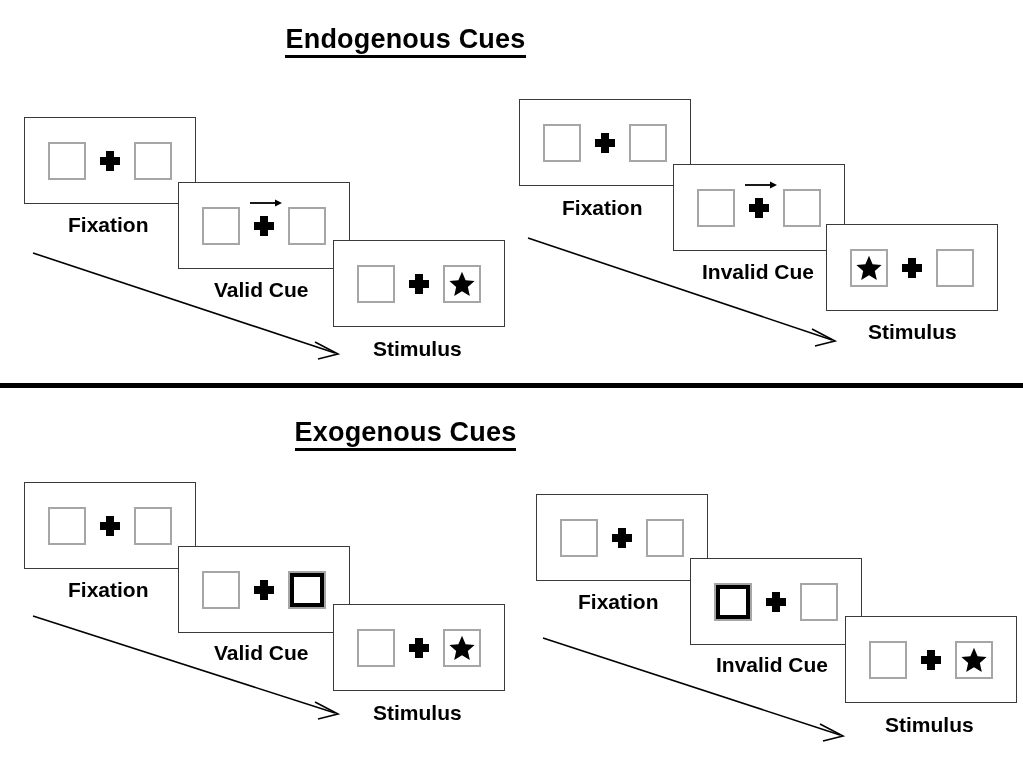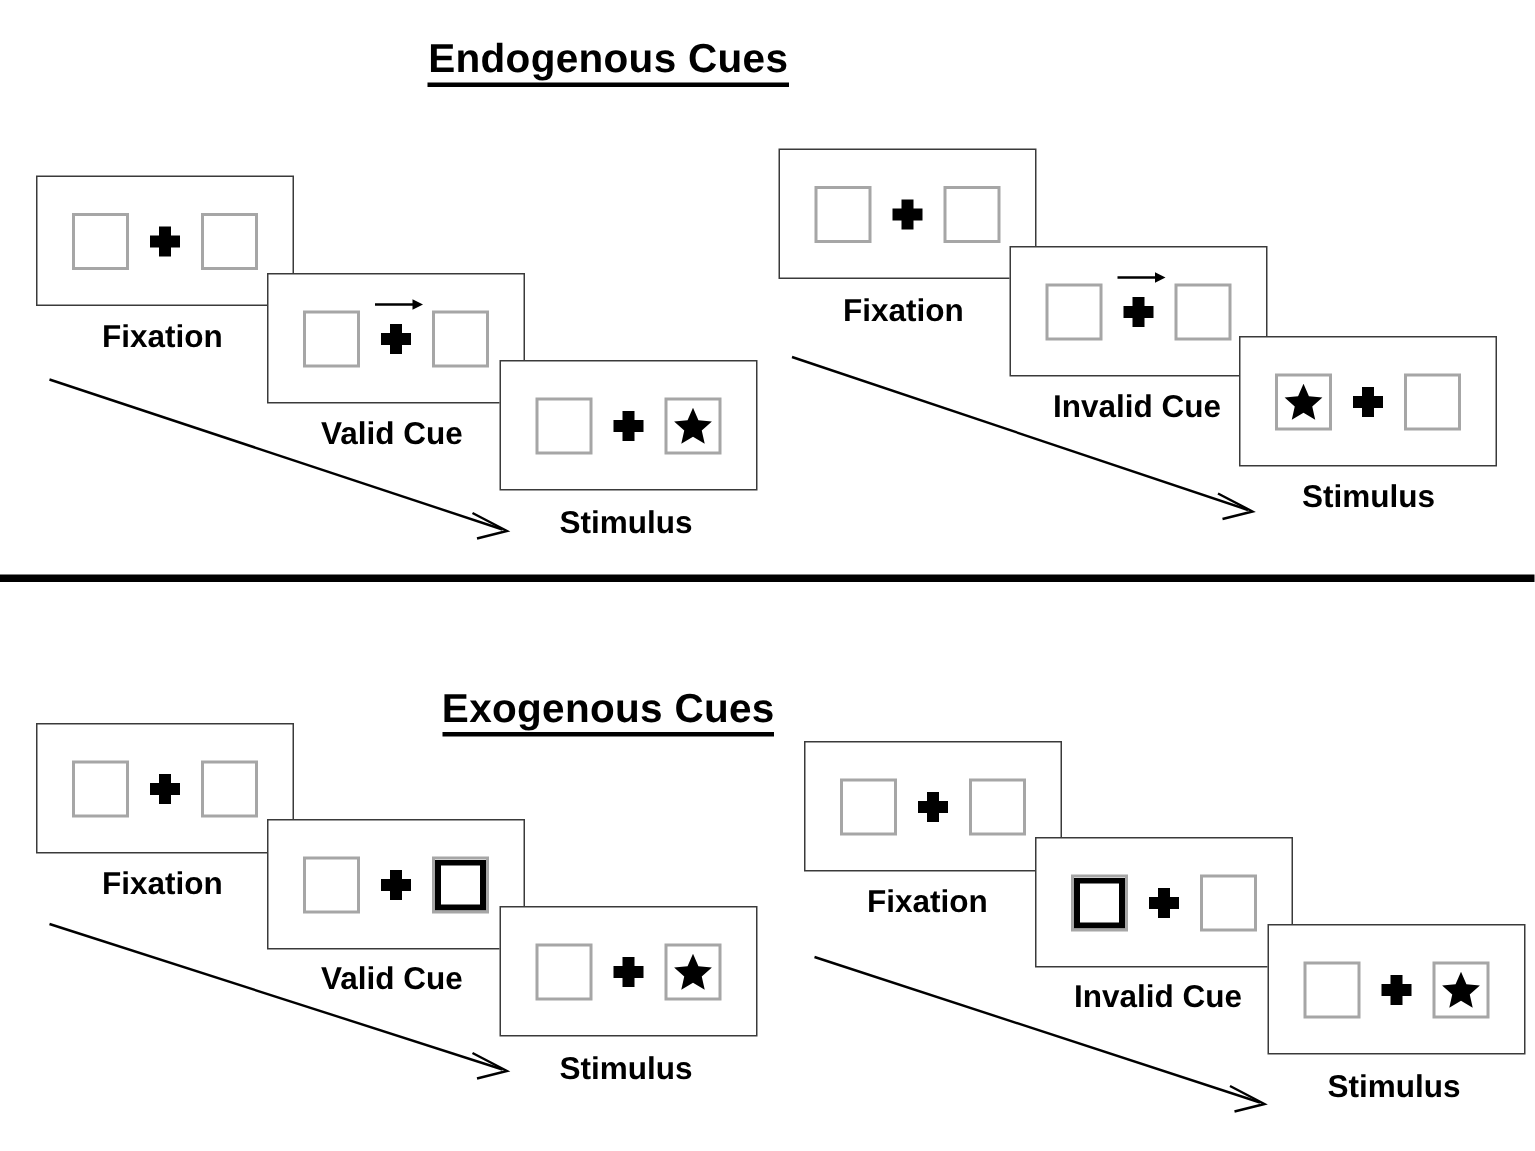--- a/index.html
+++ b/index.html
@@ -26,21 +26,21 @@
     font-size: 27px;
     font-weight: bold;
     letter-spacing: 0.2px;
     color: #000;
   }
   .section-title span {
     border-bottom: 3px solid #000;
     padding-bottom: 1px;
   }
   #endogenous-title { top: 24px; }
-  #exogenous-title  { top: 417px; margin-top: 40px; }
+  #exogenous-title  { top: 417px; }
 
   
   .divider {
     position: absolute;
     left: 0;
     top: 383px;
     width: 1023px;
     height: 5px;
     background: #000;
   }

